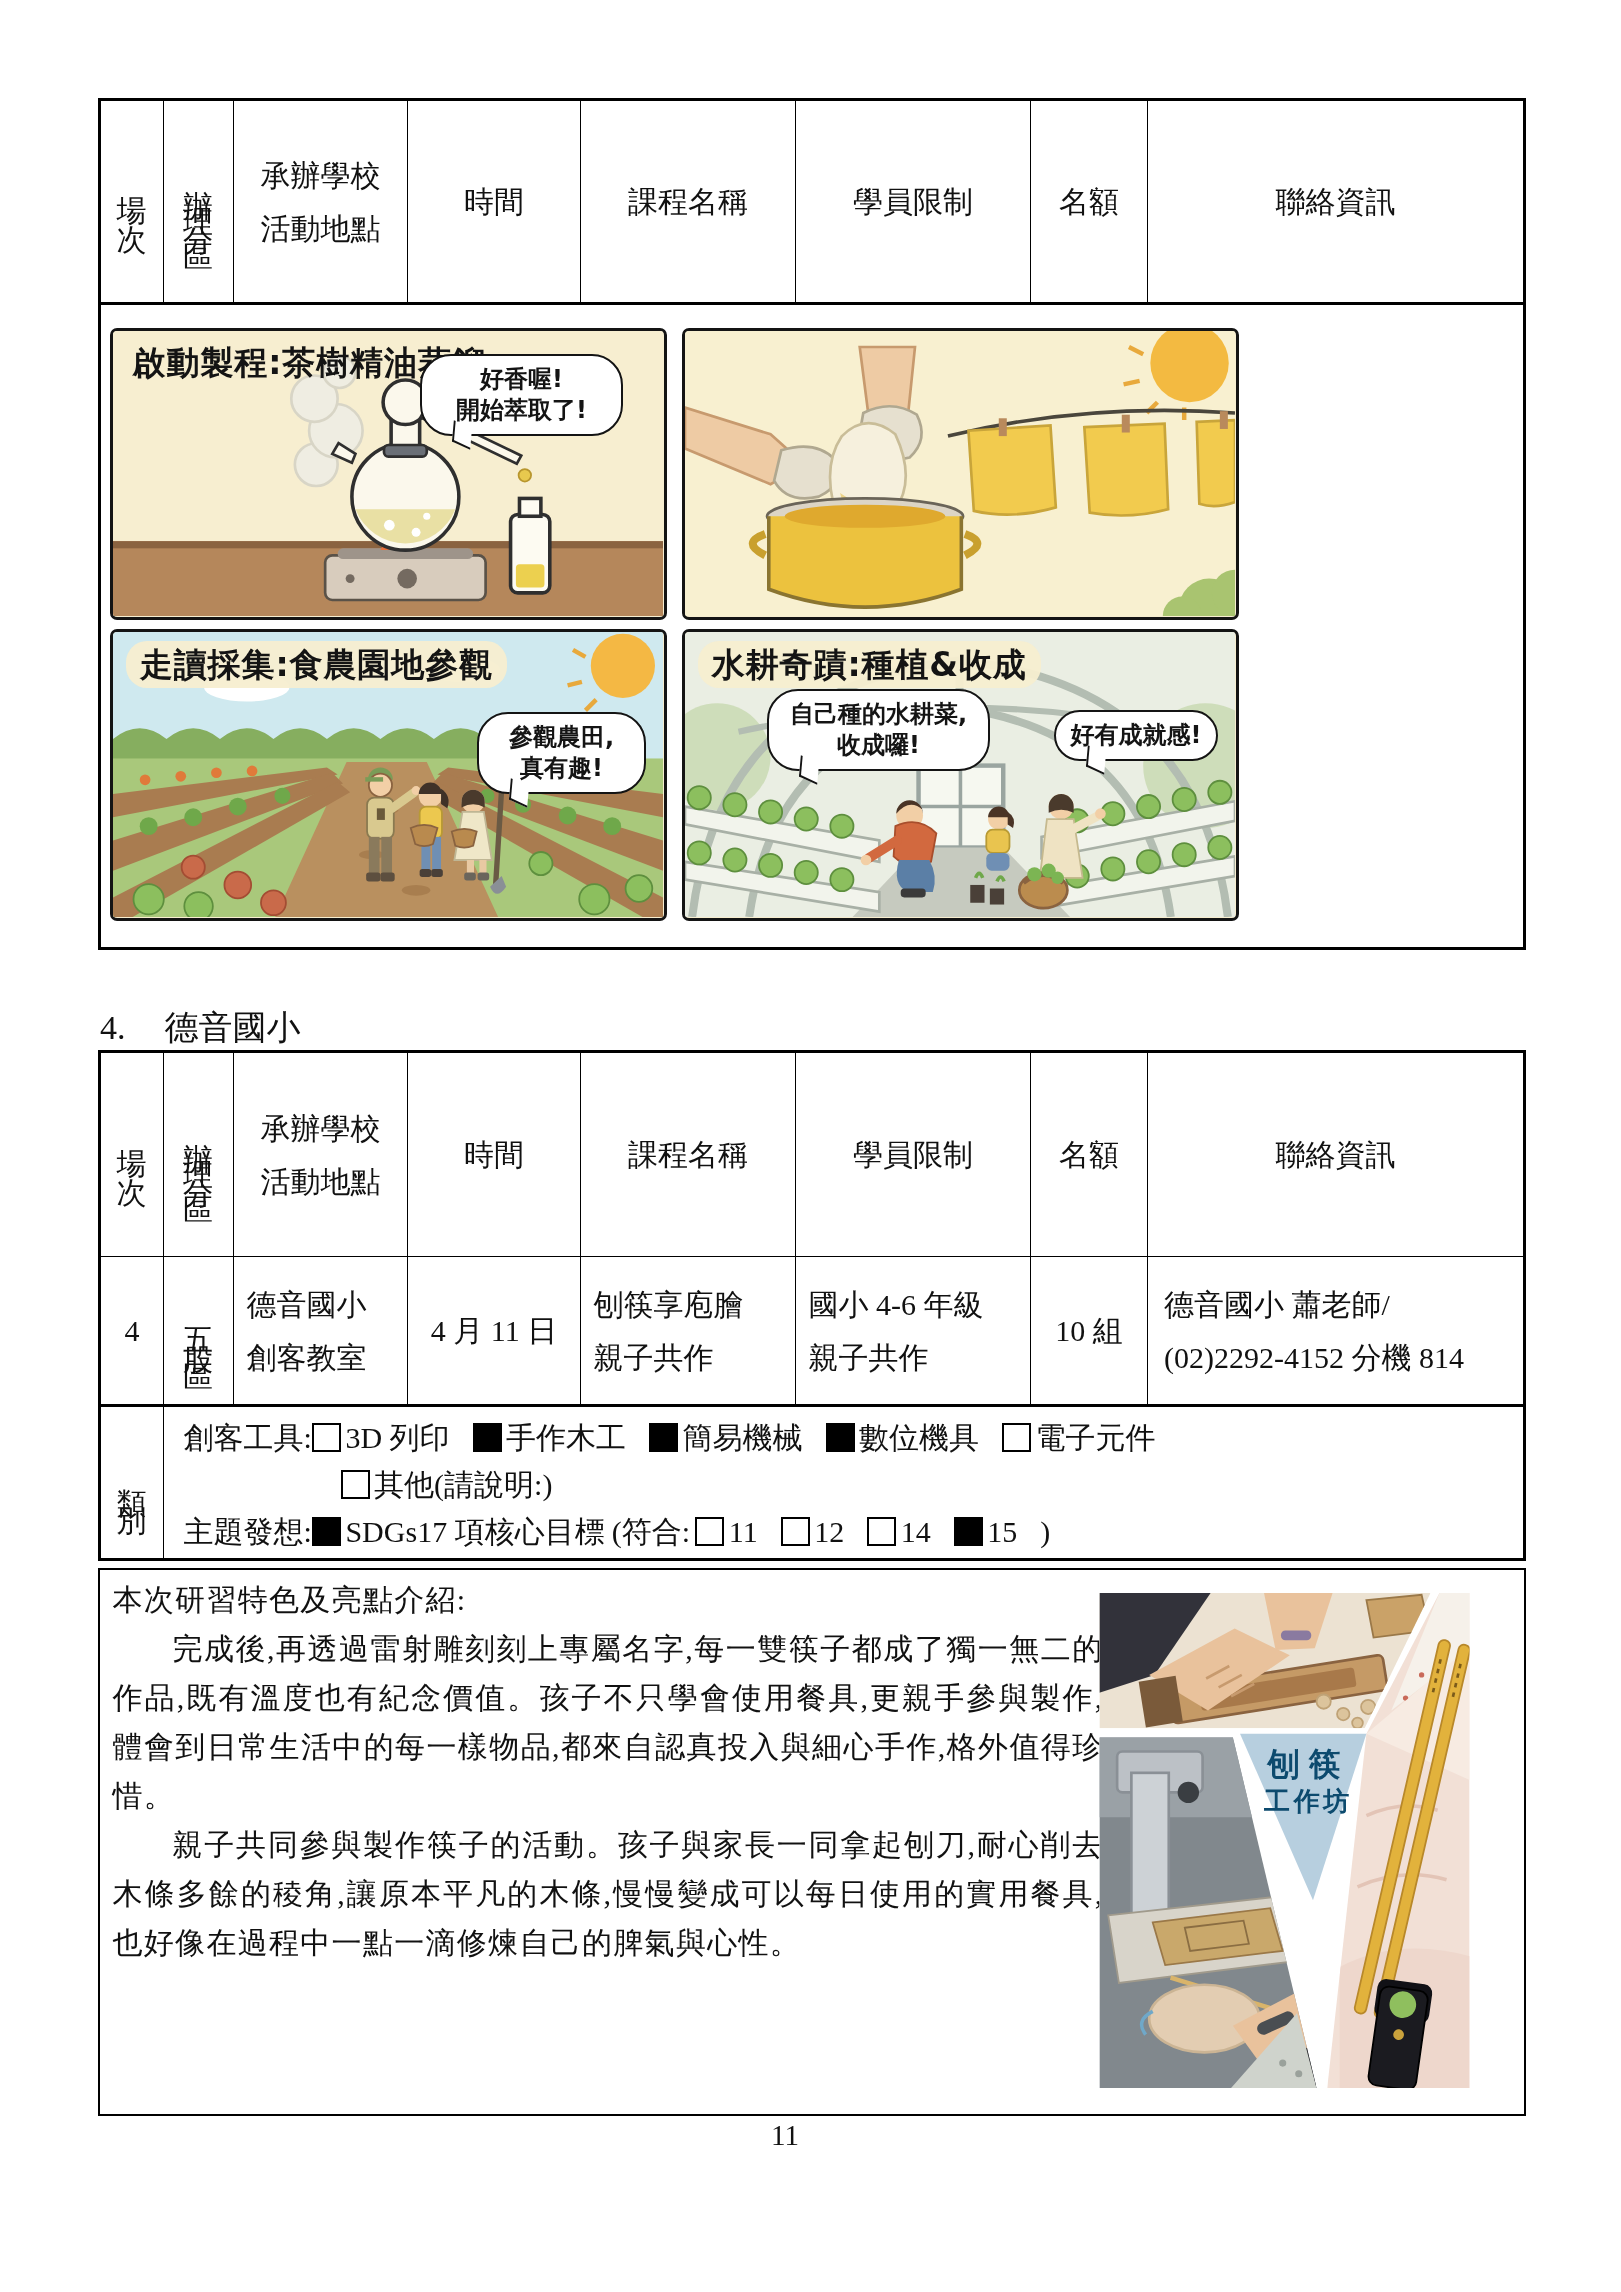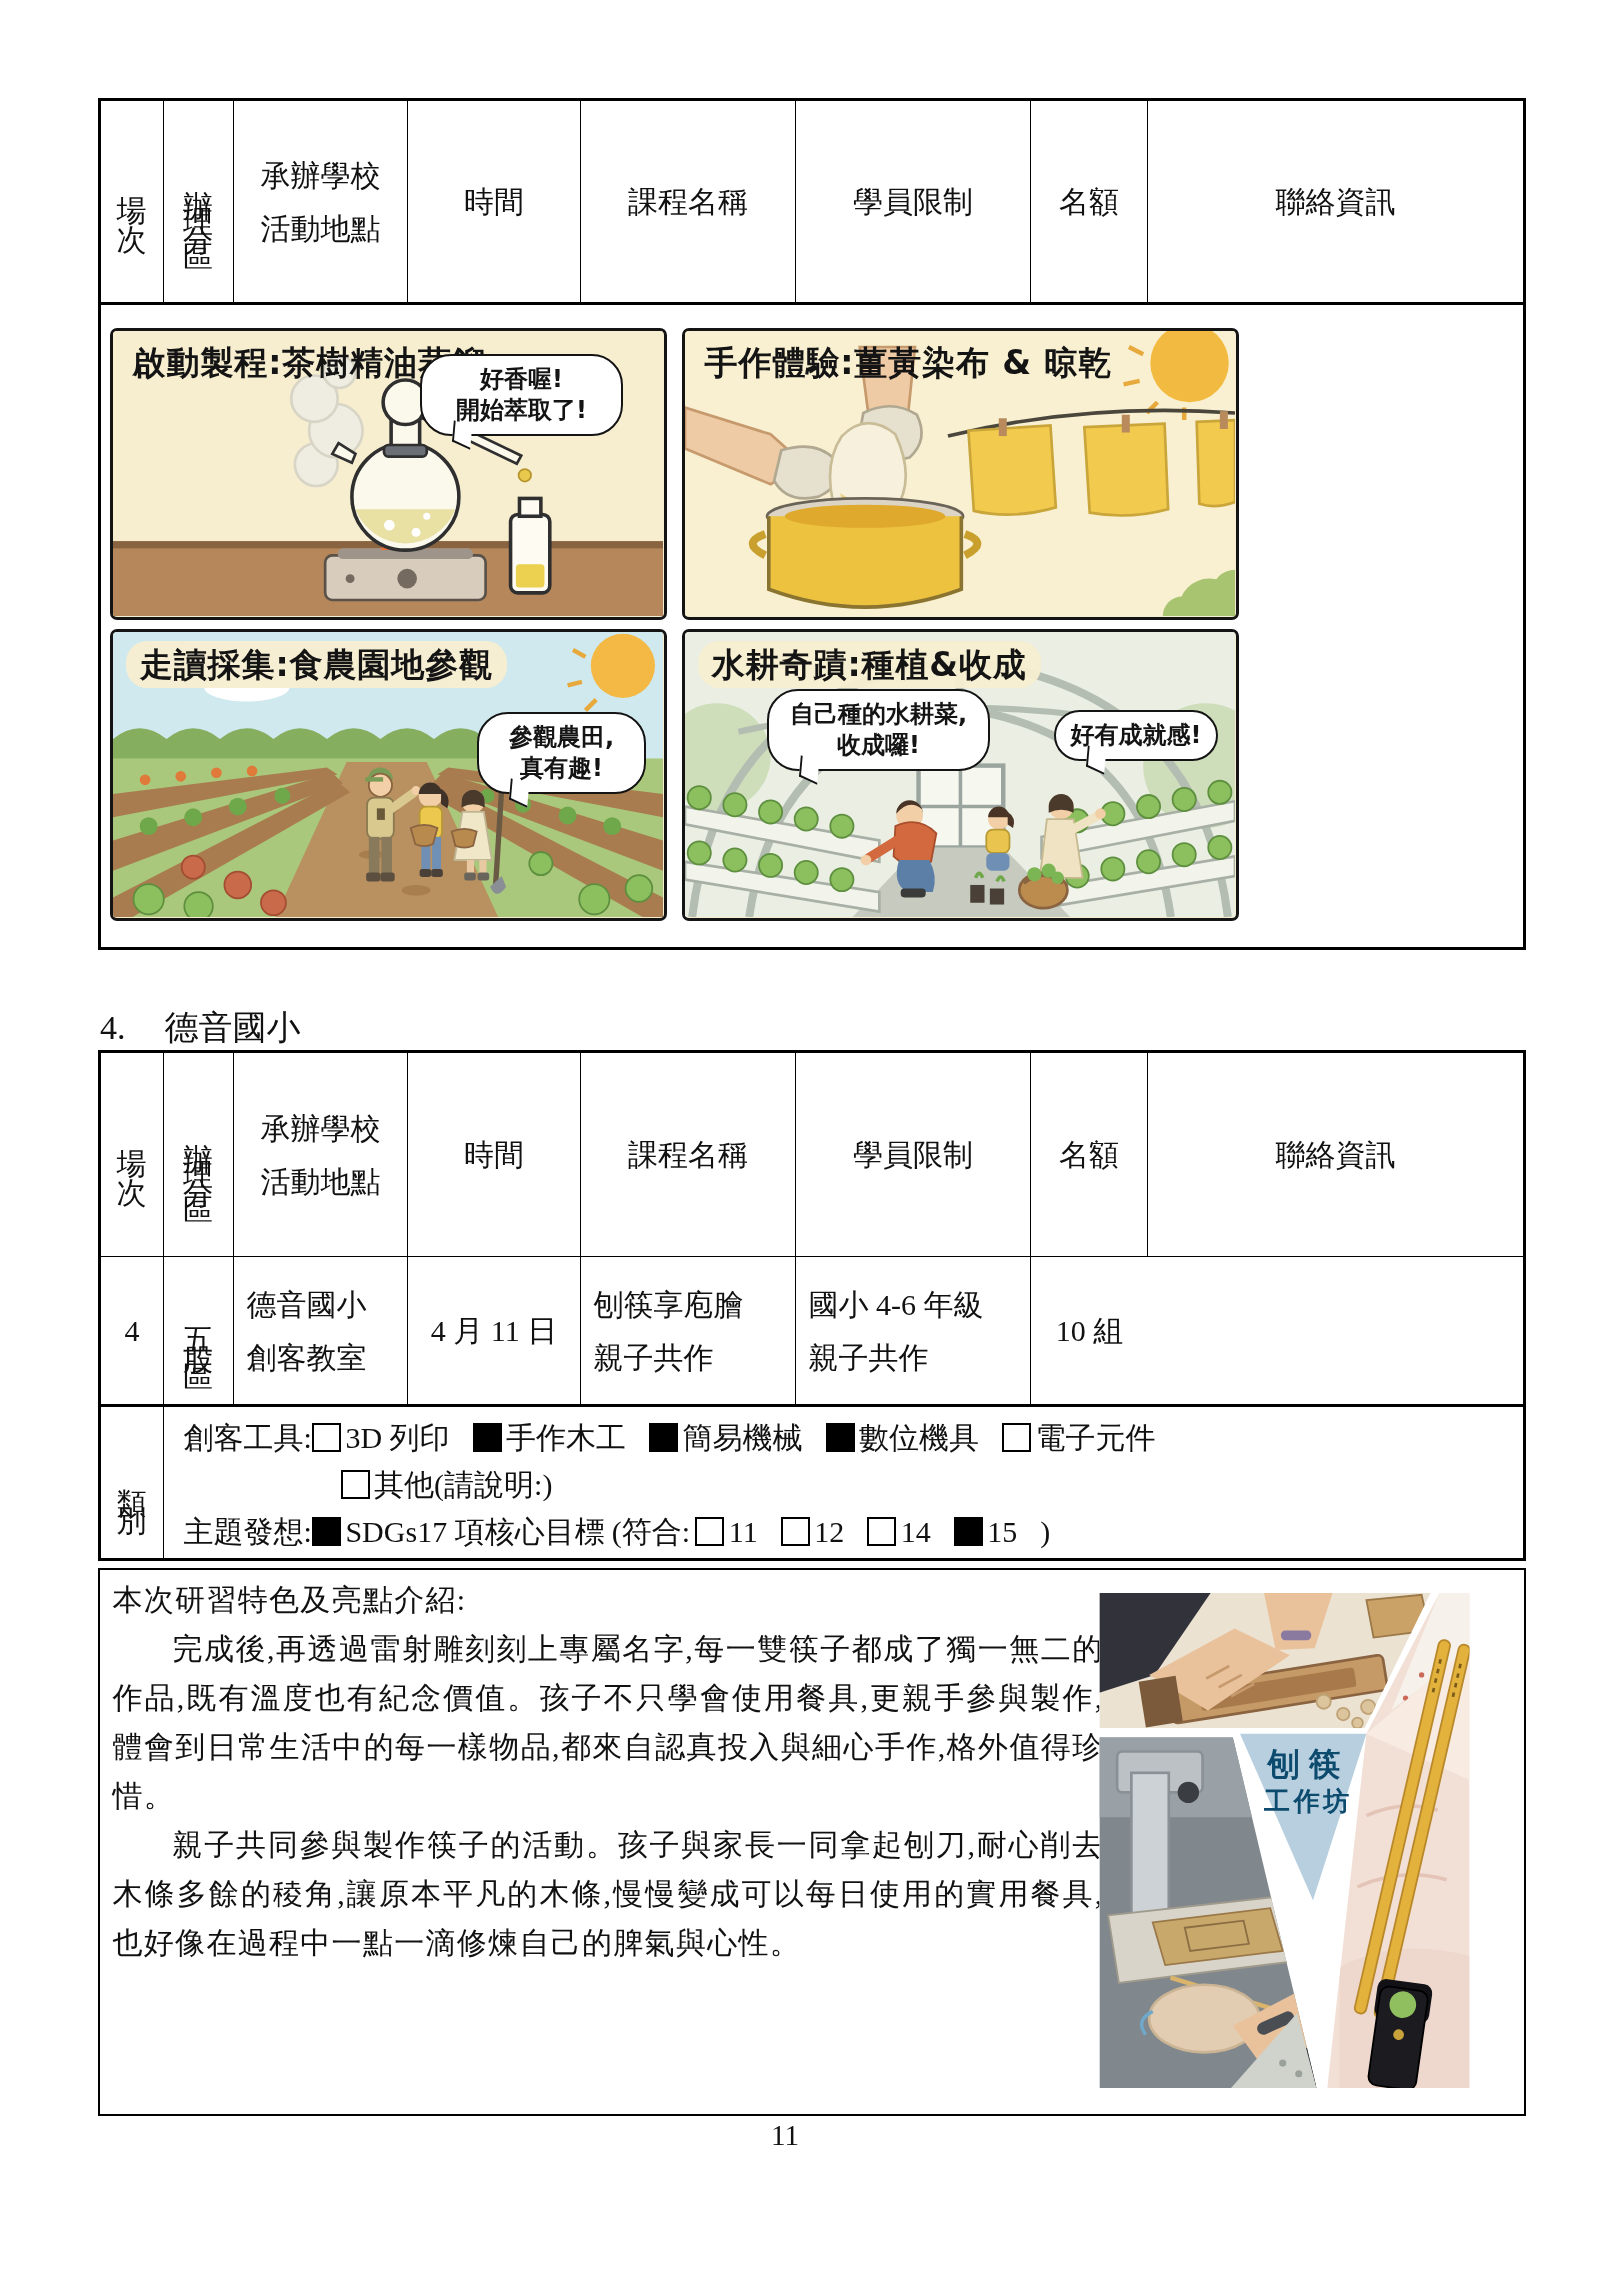--- a/index.html
+++ b/index.html
@@ -157,21 +157,20 @@
             <path d="M94 208 v82 q108 40 216 0 v-82" fill="#ecc23e" stroke="#8a7430" stroke-width="4"></path>
             <ellipse cx="202" cy="208" rx="90" ry="13" fill="#dfa92e"></ellipse>
             <path d="M90 228 q-28 10 0 24" stroke="#c9a02e" stroke-width="9" fill="none"></path>
             <path d="M314 228 q28 10 0 24" stroke="#c9a02e" stroke-width="9" fill="none"></path>
             <g fill="#a9c470">
                 <circle cx="588" cy="312" r="34"></circle>
                 <circle cx="617" cy="294" r="26"></circle>
                 <circle cx="558" cy="320" r="22"></circle>
               </g>
           </svg>
-          <div class="ptitle">手作體驗:薑黃染布 &amp; 晾乾</div>
         </div>
 
         <div class="panel">
           <svg viewBox="0 0 617 320" preserveAspectRatio="none">
             <rect width="617" height="320" fill="#cfe9ef"></rect>
             <ellipse cx="150" cy="62" rx="48" ry="16" fill="#fff"></ellipse>
               <ellipse cx="392" cy="42" rx="42" ry="14" fill="#fff"></ellipse>
             <circle cx="572" cy="38" r="36" fill="#f4b844"></circle>
             <g stroke="#e8a93c" stroke-width="5">
                 <line x1="516" y1="20" x2="530" y2="28"></line>
@@ -387,20 +386,24 @@
       <div class="tc w4">4 月 11 日</div>
       <div class="tc w5 left">
         <div class="hline">刨筷享庖膾</div>
         <div class="hline">親子共作</div>
       </div>
       <div class="tc w6 left">
         <div class="hline">國小 4-6 年級</div>
         <div class="hline">親子共作</div>
       </div>
       <div class="tc w7">10 組</div>
+      <div class="tc w8 left" style="padding-left:16px;">
+        <div class="hline">德音國小 蕭老師/</div>
+        <div class="hline">(02)2292-4152 分機 814</div>
+      </div>
     </div>
 
     <div class="trow catrow">
       <div class="tc w1">
           <span class="vt">類別</span>
         </div>
       <div class="tc catcell">
         <div class="cl">
           <span>創客工具:</span>
             <span class="checks">

